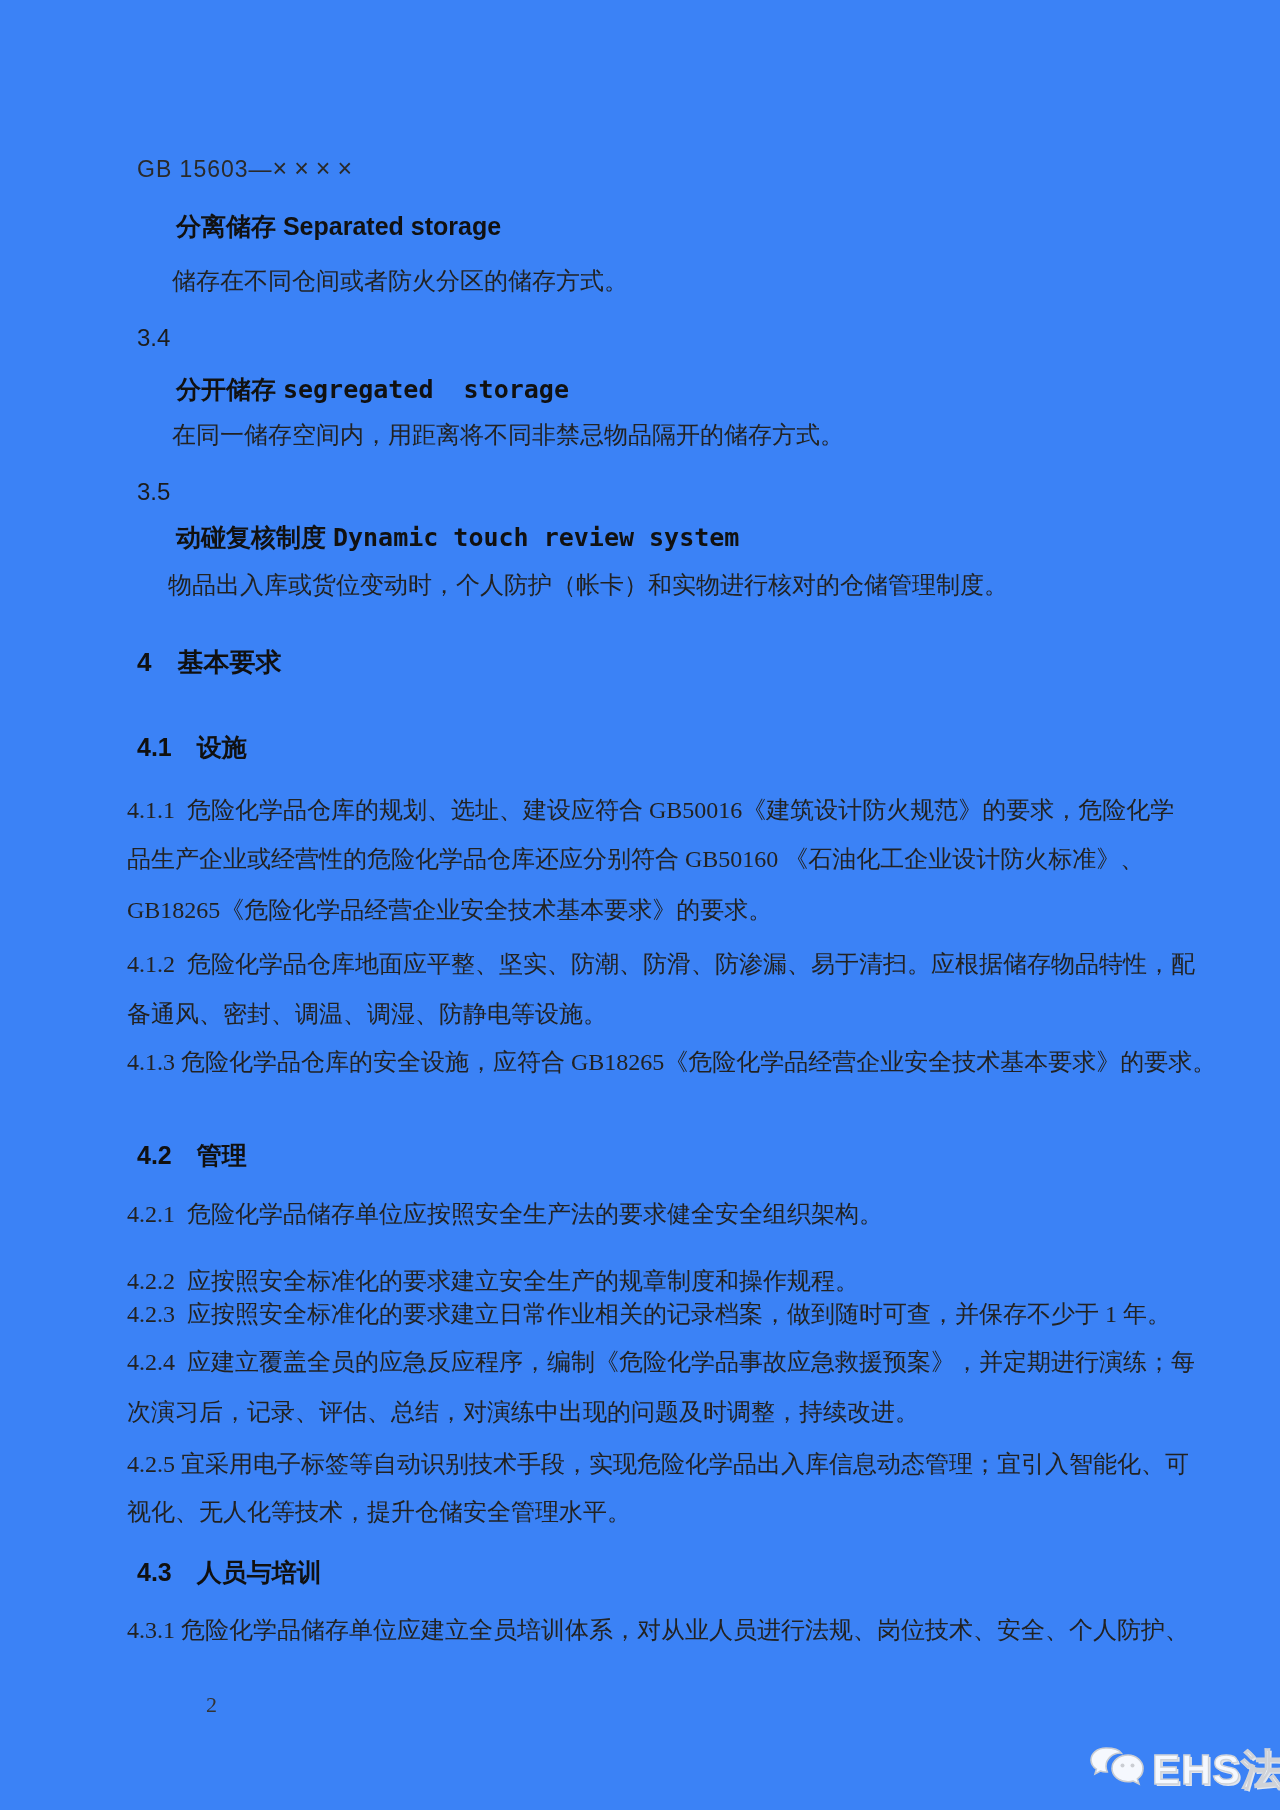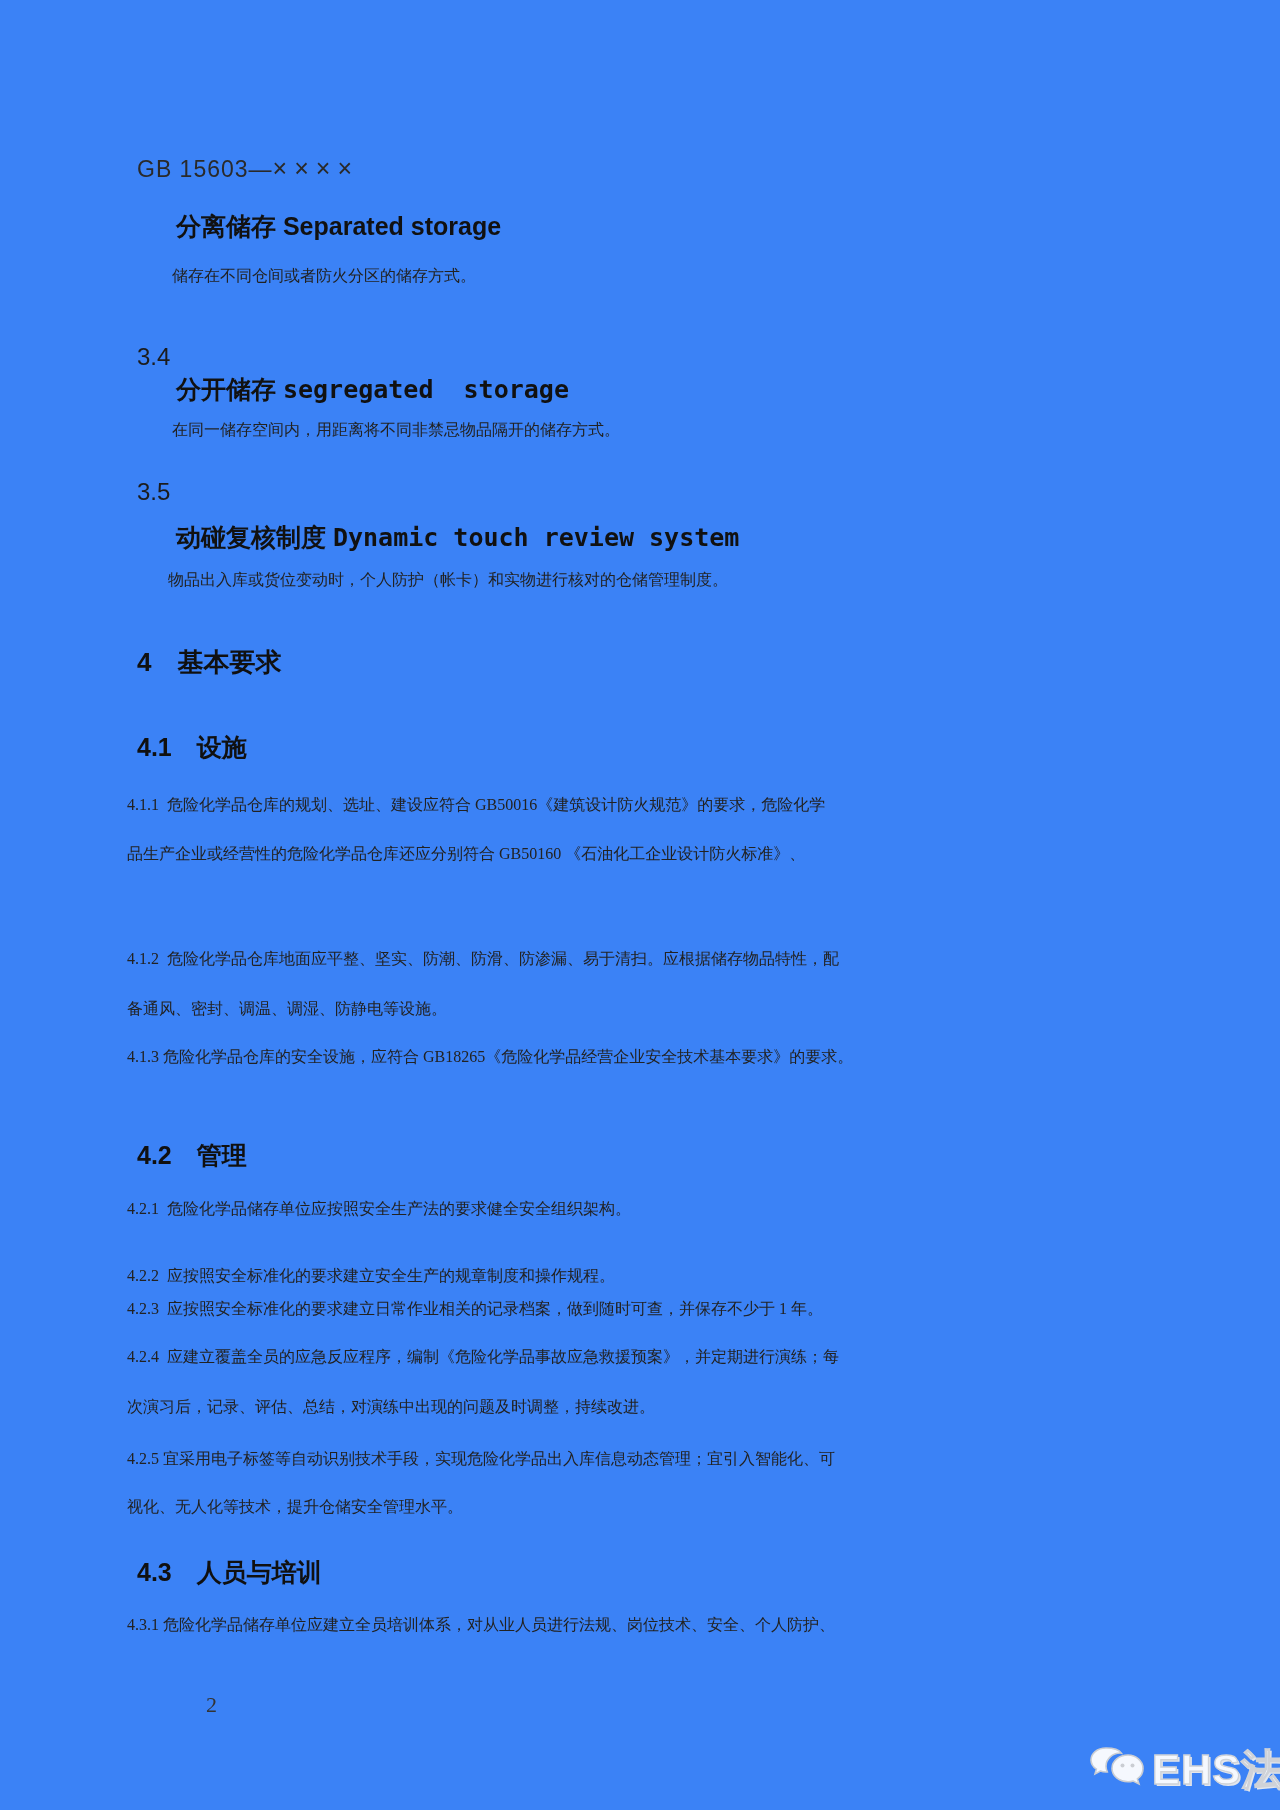--- a/index.html
+++ b/index.html
@@ -2,21 +2,21 @@
 <html><head>
 <meta charset="utf-8">
 <style>
   html,body{margin:0;padding:0;}
   body{width:1280px;height:1810px;background:#ffffff;position:relative;overflow:hidden;}
   .page{position:absolute;inset:0;background:#3b82f6;color:#1f1f1f;}
   .line{position:absolute;white-space:pre;line-height:1.25;}
   .serif{font-family:"Liberation Serif","DejaVu Serif",serif;}
   .sans{font-family:"Liberation Sans","DejaVu Sans",sans-serif;}
   .mono{font-family:"DejaVu Sans Mono","Liberation Mono",monospace;}
-  .body-text{font-size:16px;color:#222222;}
+  .body-text{font-size:24px;color:#222222;}
   .term-title{font-size:25px;font-weight:700;color:#111111;}
   .clause-num{font-size:24px;color:#1c1c1c;}
   .sec-heading{font-size:25px;font-weight:700;color:#101010;}
   .doc-code{font-size:23px;color:#2a2a2a;letter-spacing:1px;}
   .doc-code .xes{letter-spacing:7px;font-size:25px;}
   .page-num{font-size:22px;color:#333333;}
   .watermark{position:absolute;top:1742px;left:1088px;display:flex;align-items:center;gap:6px;opacity:.95;}
   .watermark-text{
     font-family:"Liberation Sans","DejaVu Sans",sans-serif;
     font-size:42px;font-weight:700;color:#ffffff;
@@ -28,34 +28,35 @@
 </head>
 <body>
 
 <div class="page">
 
   <div class="line sans doc-code" style="top:153px;left:137px;"><span>GB 15603—</span><span class="xes">××××</span></div>
 
   <div class="line sans term-title" style="top:211px;left:176px;">分离储存 Separated storage</div>
   <div class="line serif body-text" style="top:266px;left:172px;">储存在不同仓间或者防火分区的储存方式。</div>
 
-  <div class="line sans clause-num" style="top:342px;left:137px;text-align:center;">3.4</div>
+  <div class="line sans clause-num" style="top:323px;left:137px;text-align:center;">3.4</div>
   <div class="line serif body-text" style="top:420px;left:172px;">在同一储存空间内，用距离将不同非禁忌物品隔开的储存方式。</div>
   <div class="line sans term-title" style="top:374px;left:176px;"><span>分开储存 </span><span class="mono">segregated  storage</span></div>
 
   <div class="line sans clause-num" style="top:477px;left:137px;">3.5</div>
   <div class="line sans term-title" style="top:522px;left:176px;"><span>动碰复核制度 </span><span class="mono">Dynamic touch review system</span></div>
   <div class="line serif body-text" style="top:570px;left:168px;">物品出入库或货位变动时，个人防护（帐卡）和实物进行核对的仓储管理制度。</div>
 
   <div class="line sans sec-heading" style="top:646px;left:137px;font-size:26px;">4　基本要求</div>
 
   <div class="line sans sec-heading" style="top:732px;left:137px;">4.1　设施</div>
 
   <div class="line serif body-text" style="top:795px;left:127px;">4.1.1  危险化学品仓库的规划、选址、建设应符合 GB50016《建筑设计防火规范》的要求，危险化学</div>
   <div class="line serif body-text" style="top:844px;left:127px;">品生产企业或经营性的危险化学品仓库还应分别符合 GB50160 《石油化工企业设计防火标准》、</div>
+  <div class="line serif body-text" style="top:895px;left:127px;">GB18265《危险化学品经营企业安全技术基本要求》的要求。</div>
 
   <div class="line serif body-text" style="top:949px;left:127px;">4.1.2  危险化学品仓库地面应平整、坚实、防潮、防滑、防渗漏、易于清扫。应根据储存物品特性，配</div>
   <div class="line serif body-text" style="top:999px;left:127px;">备通风、密封、调温、调湿、防静电等设施。</div>
 
   <div class="line serif body-text" style="top:1047px;left:127px;">4.1.3 危险化学品仓库的安全设施，应符合 GB18265《危险化学品经营企业安全技术基本要求》的要求。</div>
 
   <div class="line sans sec-heading" style="top:1140px;left:137px;">4.2　管理</div>
 
   <div class="line serif body-text" style="top:1199px;left:127px;">4.2.1  危险化学品储存单位应按照安全生产法的要求健全安全组织架构。</div>
   <div class="line serif body-text" style="top:1266px;left:127px;text-align:center;">4.2.2  应按照安全标准化的要求建立安全生产的规章制度和操作规程。</div>

